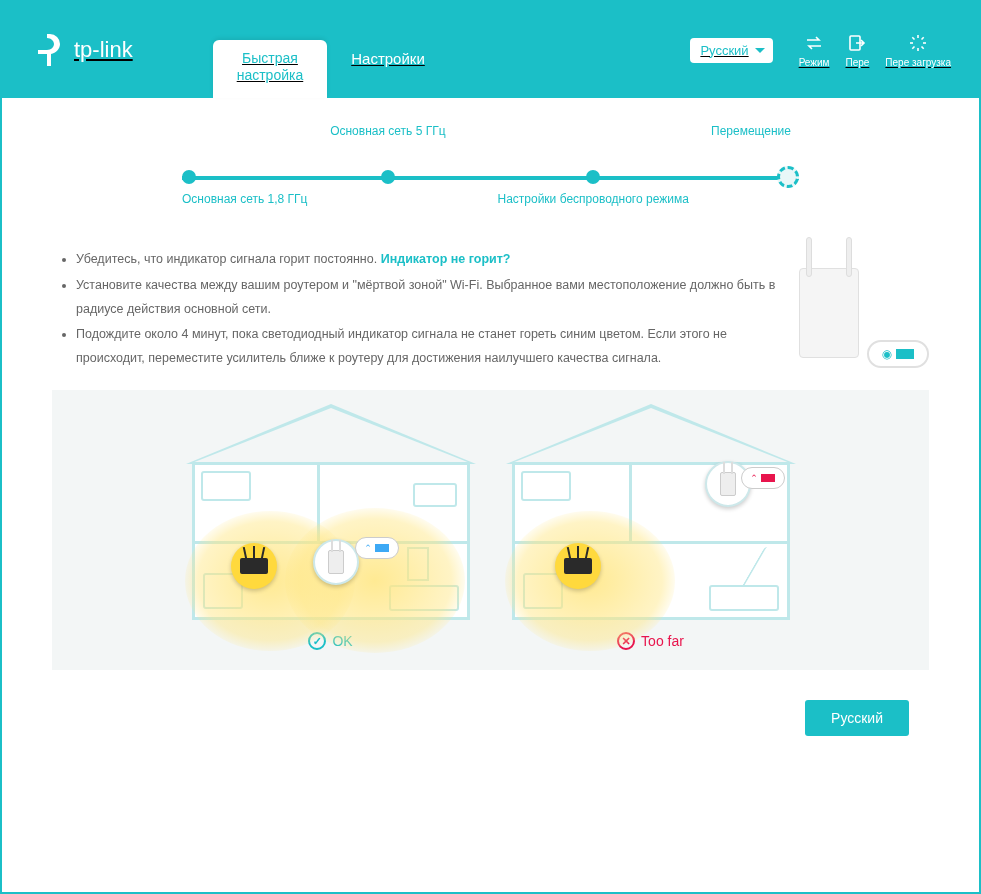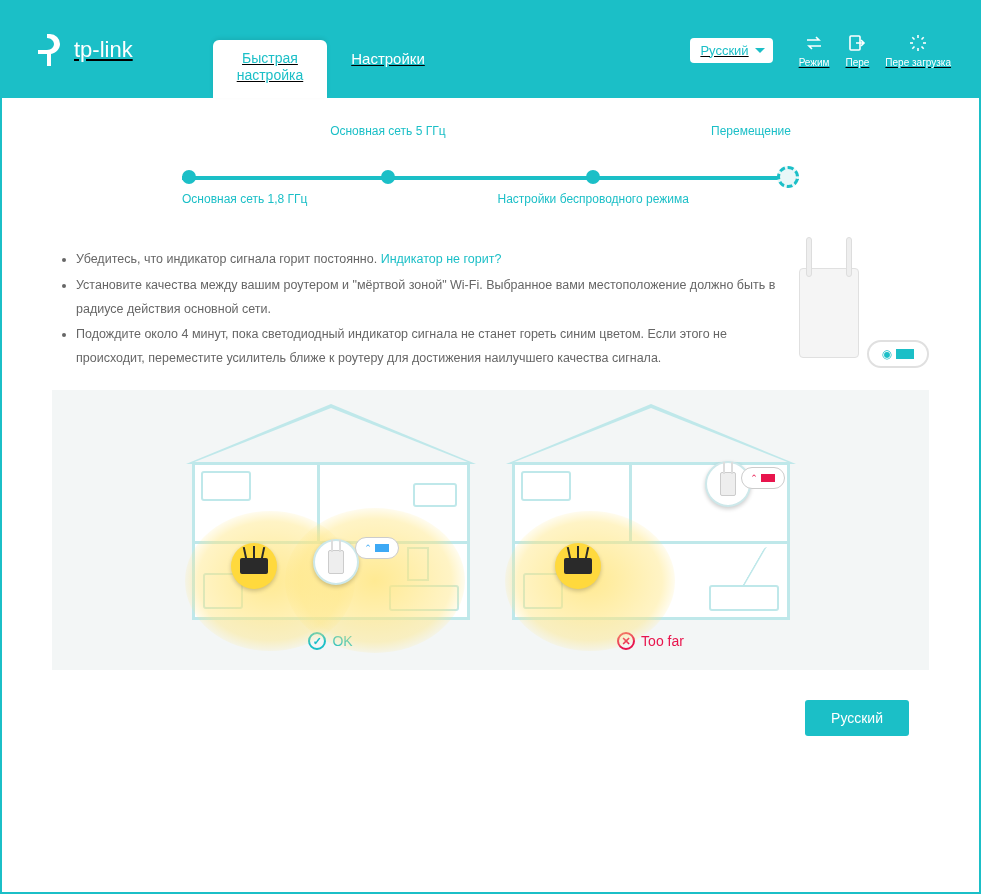--- a/index.html
+++ b/index.html
@@ -25,21 +25,21 @@
   .step-dot.active { width: 22px; height: 22px; border: 3px dashed #1bbfc7; background: #e8f7f8; animation: spin 4s linear infinite; }
   @keyframes spin { to { transform: rotate(360deg); } }
   .step-label { position: absolute; font-size: 12px; color: #1bbfc7; white-space: nowrap; }
   .sl-top { top: -24px; }
   .sl-bot { top: 44px; }
   .main-title { font-size: 18px; color: #555; margin: 0 10px 20px; line-height: 1.5; }
   .content-row { display: flex; gap: 10px; }
   .bullets { flex: 1; }
   .bullets ul { list-style: disc; padding-left: 24px; }
   .bullets li { font-size: 12.5px; color: #666; line-height: 1.9; margin-bottom: 2px; }
-  .link { color: #1bbfc7; cursor: pointer; }
+  .link { color: #1bbfc7; cursor: pointer; font-weight: bold; }
   .device-img { width: 140px; height: 130px; position: relative; flex-shrink: 0; }
   .device-body { width: 60px; height: 90px; background: #f5f5f5; border: 1px solid #e0e0e0; border-radius: 4px; position: absolute; left: 10px; top: 20px; }
   .antenna { width: 6px; height: 40px; background: #eee; border: 1px solid #ddd; position: absolute; top: -32px; border-radius: 3px; }
   .device-body .a1 { left: 6px; } .device-body .a2 { right: 6px; }
   .sig-badge { position: absolute; right: 0; bottom: 10px; width: 62px; height: 28px; border: 2px solid #e0e0e0; border-radius: 14px; background: #fff; display: flex; align-items: center; justify-content: center; gap: 4px; }
   .wifi-ic { color: #1bbfc7; font-size: 12px; }
   .bar { width: 18px; height: 10px; background: #1bbfc7; }
   .diagram { background: #f3f6f6; margin: 12px 0; padding: 20px; display: flex; gap: 30px; justify-content: center; }
   .house-col { text-align: center; }
   .house { width: 290px; height: 210px; position: relative; }

